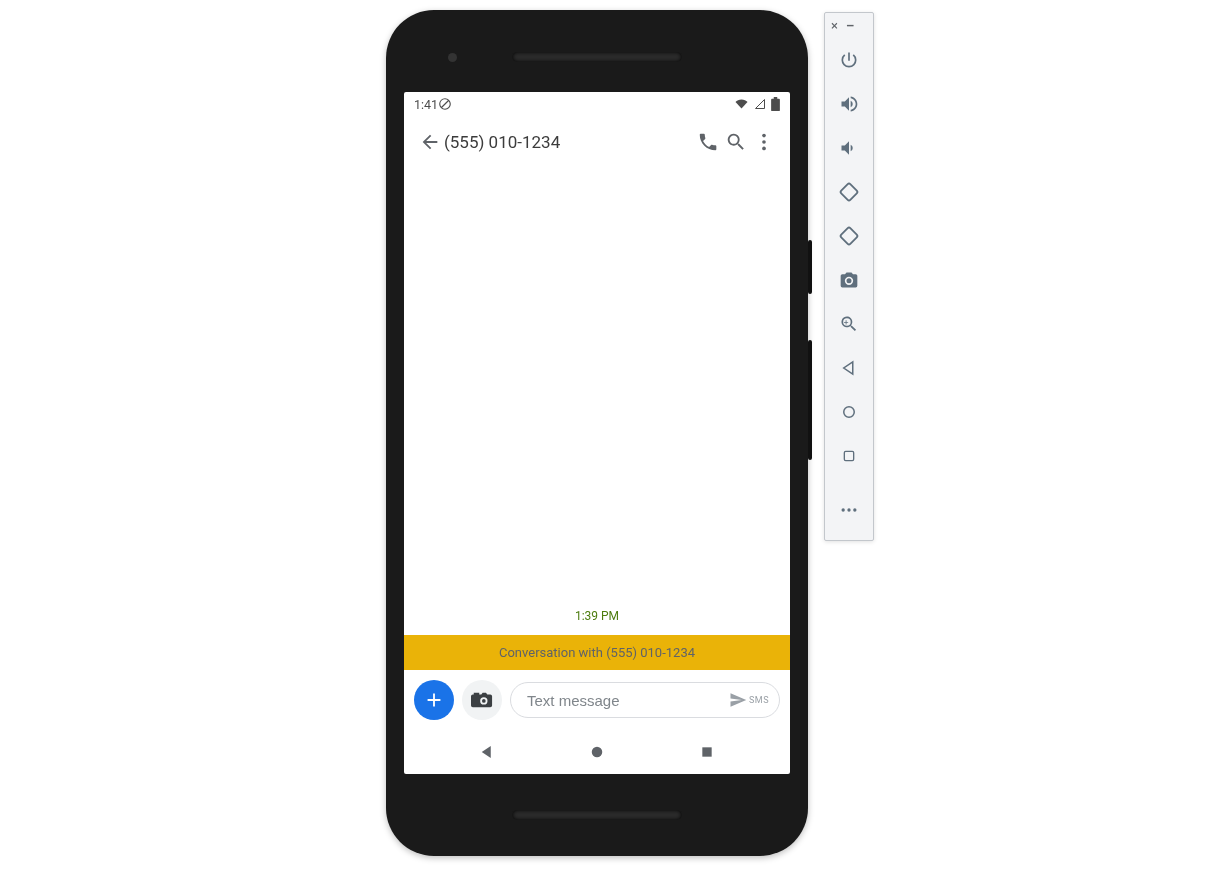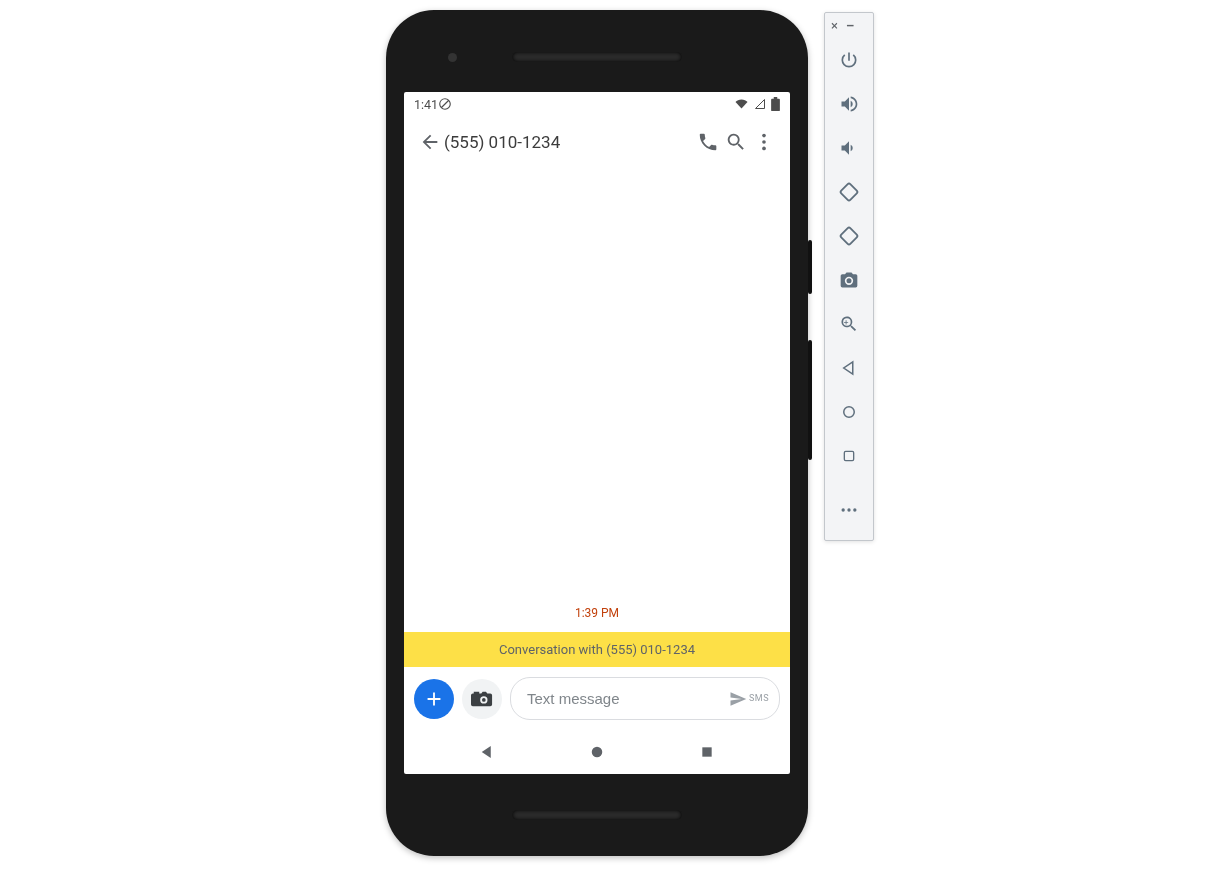--- a/index.html
+++ b/index.html
@@ -85,25 +85,25 @@
     padding: 0 12px;
   }
   .appbar .title { flex:1; font-size:17px; color:#3c3c3c; }
   .appbar .icon-btn { width:28px; height:28px; display:flex;align-items:center;justify-content:center;}
   .appbar svg { fill:#5f6368; }
 
   
   .conv-body { flex:1; background:#fff; position:relative; }
   .ts-label{
     position:absolute; bottom:12px; left:0; right:0;
-    text-align:center; color:#c2410c; font-size:12px;margin-top:20px;
+    text-align:center; color:#4d7c0f; font-size:12px;margin-top:20px;
   }
 
   .conv-banner{
-    background:#fde047;
+    background:#eab308;
     text-align:center;
     font-size:13px;
     color:#5f6368;
     padding:10px 16px;
   }
 
   
   .compose{
     display:flex;
     align-items:center;
@@ -115,21 +115,21 @@
     width:40px;height:40px;border-radius:50%;
     display:flex;align-items:center;justify-content:center;
     flex-shrink:0;
   }
   .btn-add{ background:#1a73e8; }
   .btn-add svg{ fill:#fff; }
   .btn-cam{ background:#f1f3f4; }
   .btn-cam svg{ fill:#3c4043; }
   .compose-pill{
     flex:1;
-    height:43px;
+    height:36px;
     border:1px solid #dadce0;
     border-radius:20px;
     display:flex;
     align-items:center;
     padding:0 10px 0 16px;
     background:#fff;
   }
   .compose-pill input{
     flex:1;
     border:none;outline:none;

